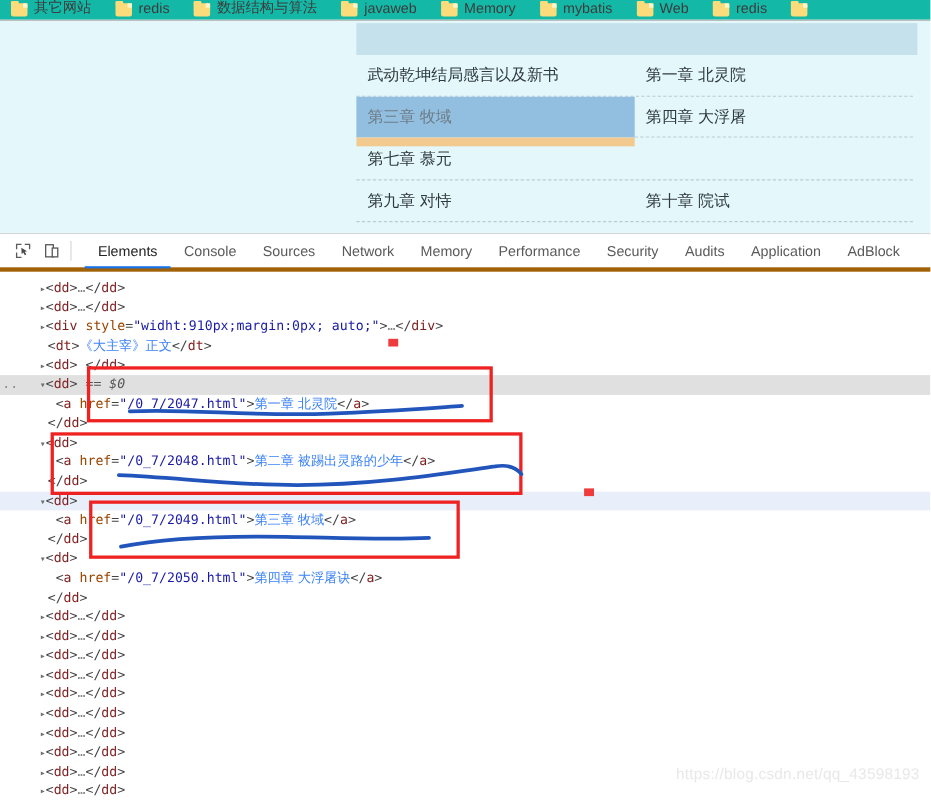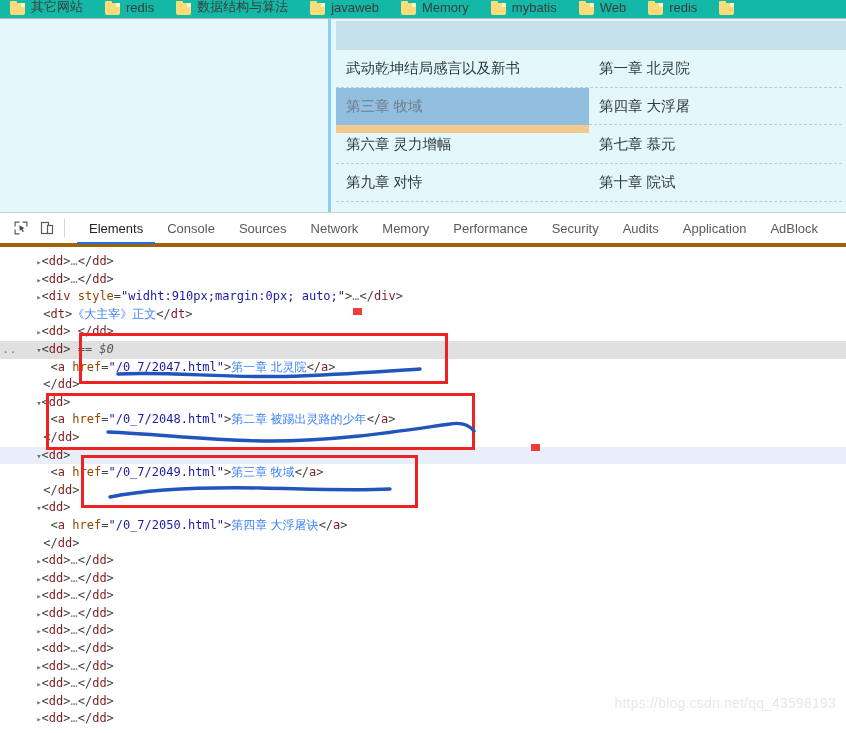--- a/index.html
+++ b/index.html
@@ -52,21 +52,21 @@
     background: #e4f7fb;
     border-top: 1px solid #b8b8b8;
     overflow: hidden;
   }
   .page-left-pane {
     position: absolute; left: 0; top: 0; width: 331px; height: 100%;
     background: #e4f7fb;
     border-right: 3px solid #8ccdf0;
   }
   .chapter-panel {
-    position: absolute; left: 334px; top: 0;
+    position: absolute; left: 322px; top: 0;
     width: 512px; height: 194px;
     background: #e4f7fb;
   }
   .panel-head {
     height: 29px; background: #c5e2ec;
     margin: 2px 0 0 2px;
   }
   .ch-row {
     display: flex;
     height: 38px;
@@ -236,21 +236,20 @@
         <div class="ch-cell">武动乾坤结局感言以及新书</div>
         <div class="ch-cell">第一章 北灵院</div>
       </div>
 
       <div class="ch-row row-selected">
         <div class="ch-cell selected">第三章 牧域</div>
         <div class="ch-cell">第四章 大浮屠</div>
       </div>
 
       <div class="ch-row">
-        <div class="ch-cell">第六章 灵力增幅</div>
         <div class="ch-cell">第七章 慕元</div>
       </div>
 
       <div class="ch-row">
         <div class="ch-cell">第九章 对恃</div>
         <div class="ch-cell">第十章 院试</div>
       </div>
     </div>
   </div>
 

